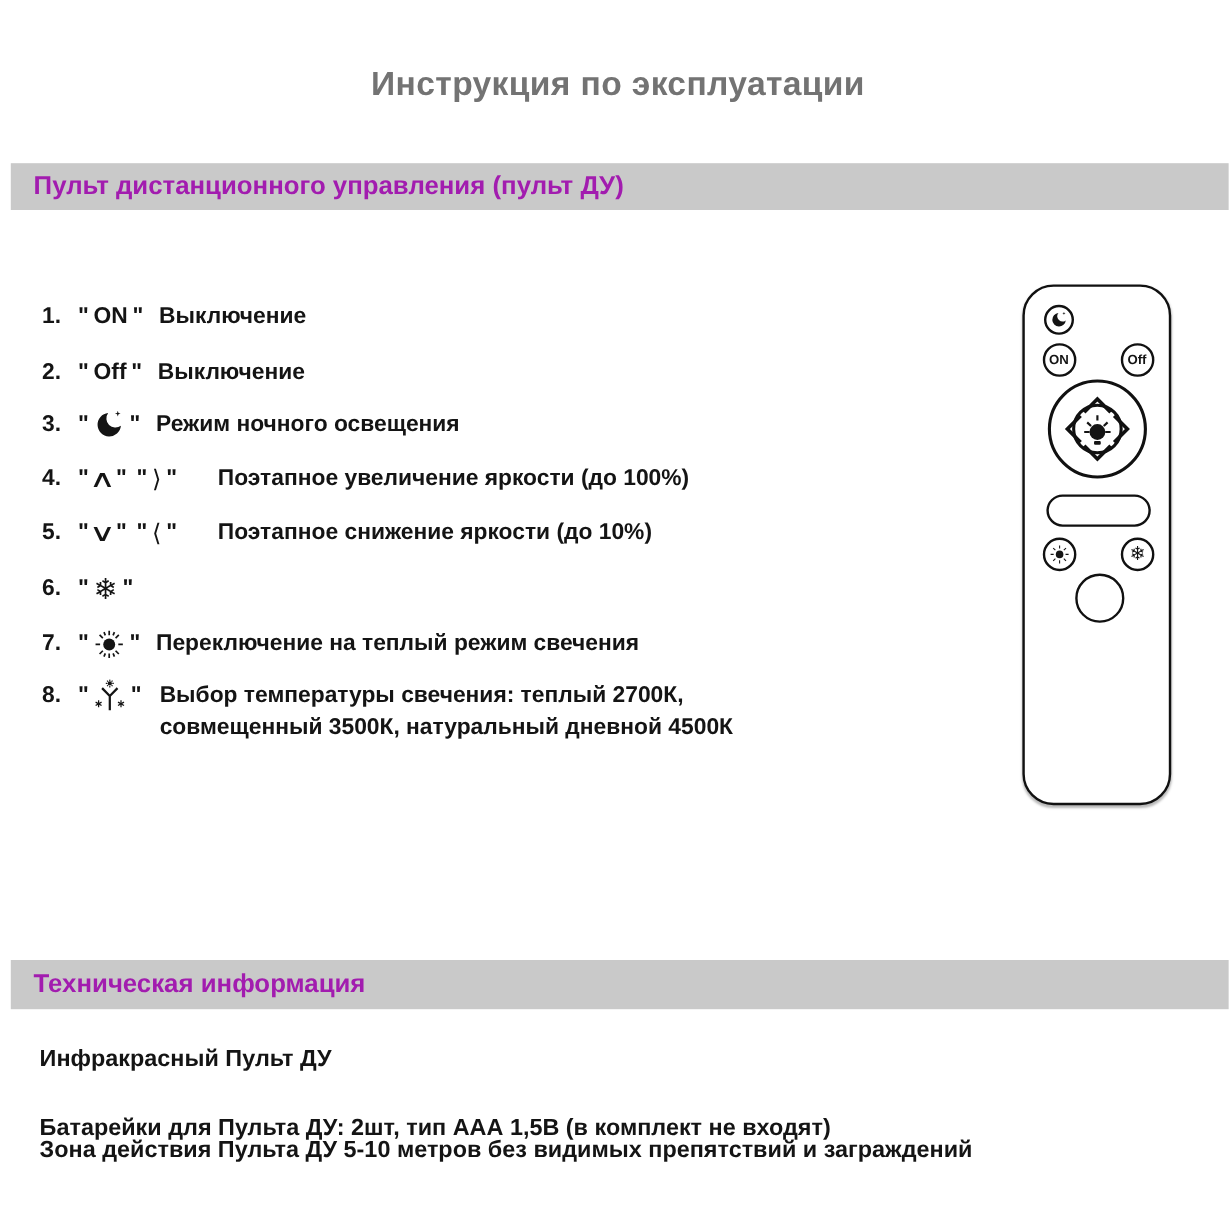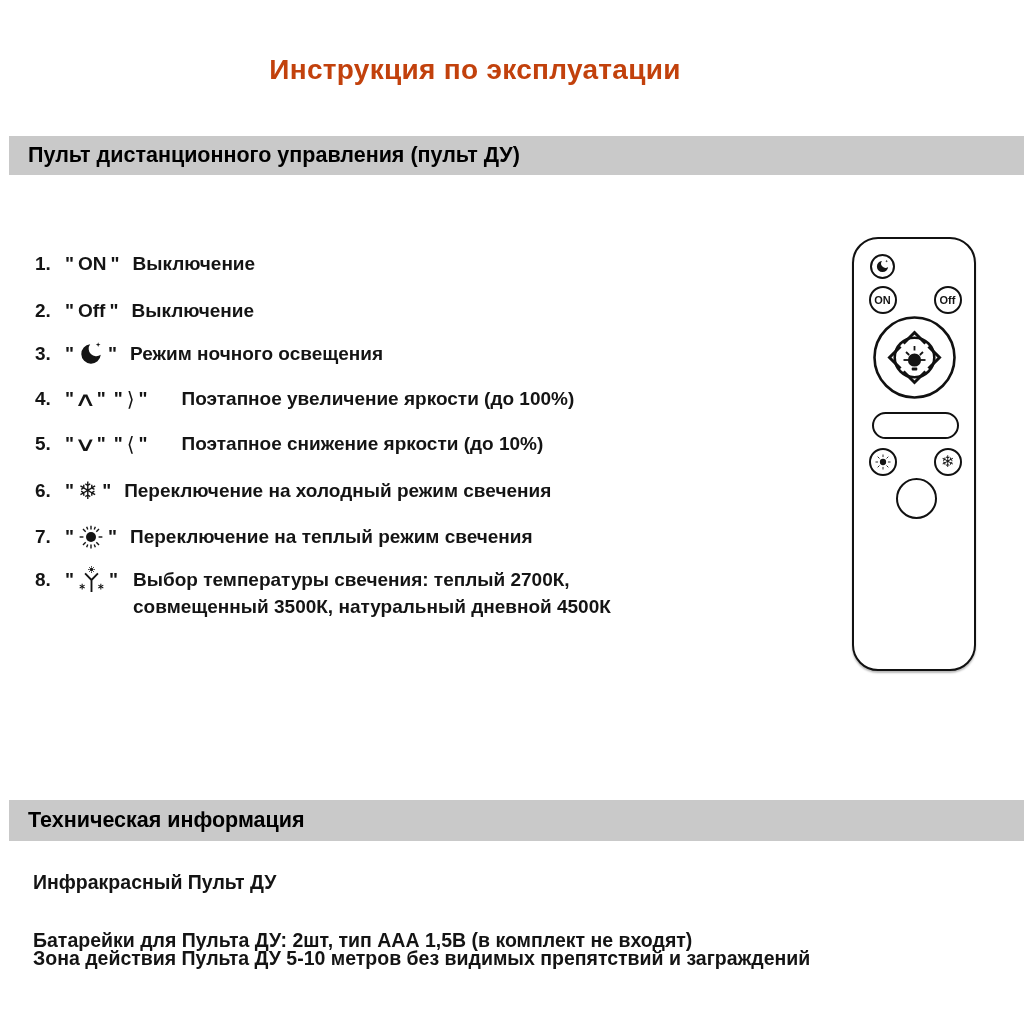--- a/index.html
+++ b/index.html
@@ -3,26 +3,26 @@
 <meta charset="utf-8">
 <style>
   html,body{margin:0;padding:0;}
   body{
     width:1024px;height:1024px;position:relative;overflow:hidden;
     background:#ffffff;color:#141414;
     font-family:"Liberation Sans","DejaVu Sans",sans-serif;
   }
   .page-title{
     position:absolute;top:54px;left:0;width:950px;text-align:center;
-    font-size:28px;font-weight:bold;letter-spacing:.3px;color:#c2410c;
+    font-size:28px;font-weight:bold;letter-spacing:.3px;color:#737373;padding-left:40px;
   }
   .section-bar{
     position:absolute;left:9px;right:0;background:#c9c9c9;
     display:flex;align-items:center;padding-left:19px;
-    font-size:21.5px;font-weight:bold;color:#000000;
+    font-size:21.5px;font-weight:bold;color:#a21caf;
   }
   #bar-remote{top:136px;height:39px;}
   #bar-tech{top:800px;height:41px;}
 
   .item{
     position:absolute;left:35px;display:flex;align-items:center;
     font-size:19px;font-weight:bold;white-space:nowrap;height:26px;color:#141414;
   }
   .item .num{width:26px;flex:0 0 26px;}
   .q{padding:0 4px;}
@@ -128,21 +128,20 @@
   <span class="chev">⟨</span>
   <span class="q">"</span>
   <span class="txt txt-big-gap">Поэтапное снижение яркости (до 10%)</span>
 </div>
 
 <div class="item" style="top:478px">
   <span class="num">6.</span>
   <span class="q">"</span>
   <span class="snow-glyph">❄</span>
   <span class="q">"</span>
-  <span class="txt">Переключение на холодный режим свечения</span>
 </div>
 
 <div class="item" style="top:524px">
   <span class="num">7.</span>
   <span class="q">"</span>
   <svg class="ico" width="26" height="26" viewBox="0 0 24 24">
     <circle cx="12" cy="12" r="4.6" fill="#141414"></circle>
     <g stroke="#141414" stroke-width="1.3">
       <line x1="12" y1="1.5" x2="12" y2="5"></line>
         <line x1="12" y1="19" x2="12" y2="22.5"></line>

